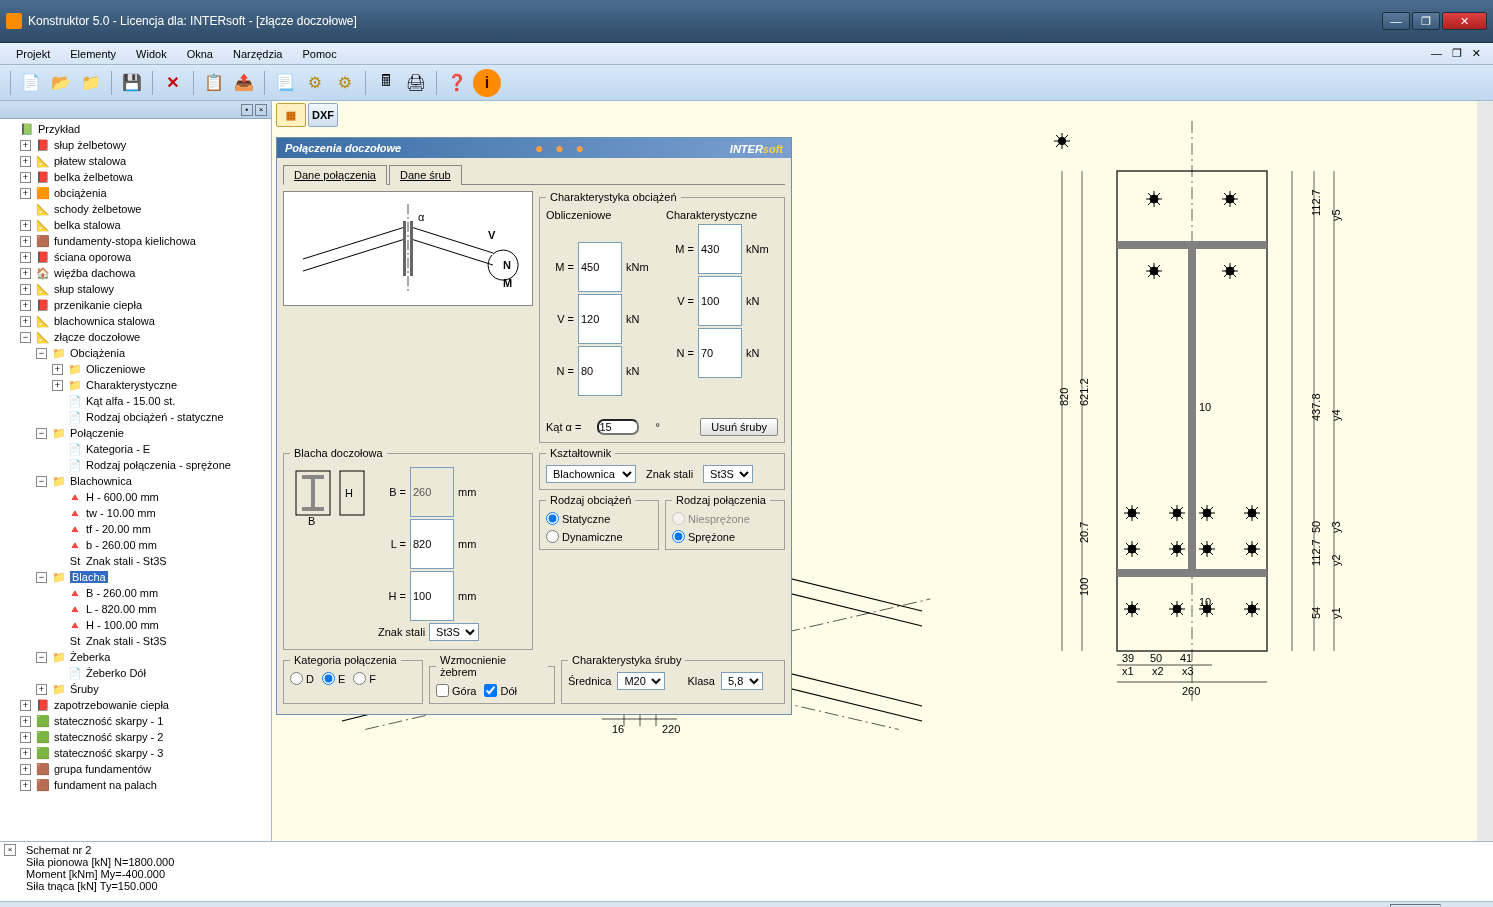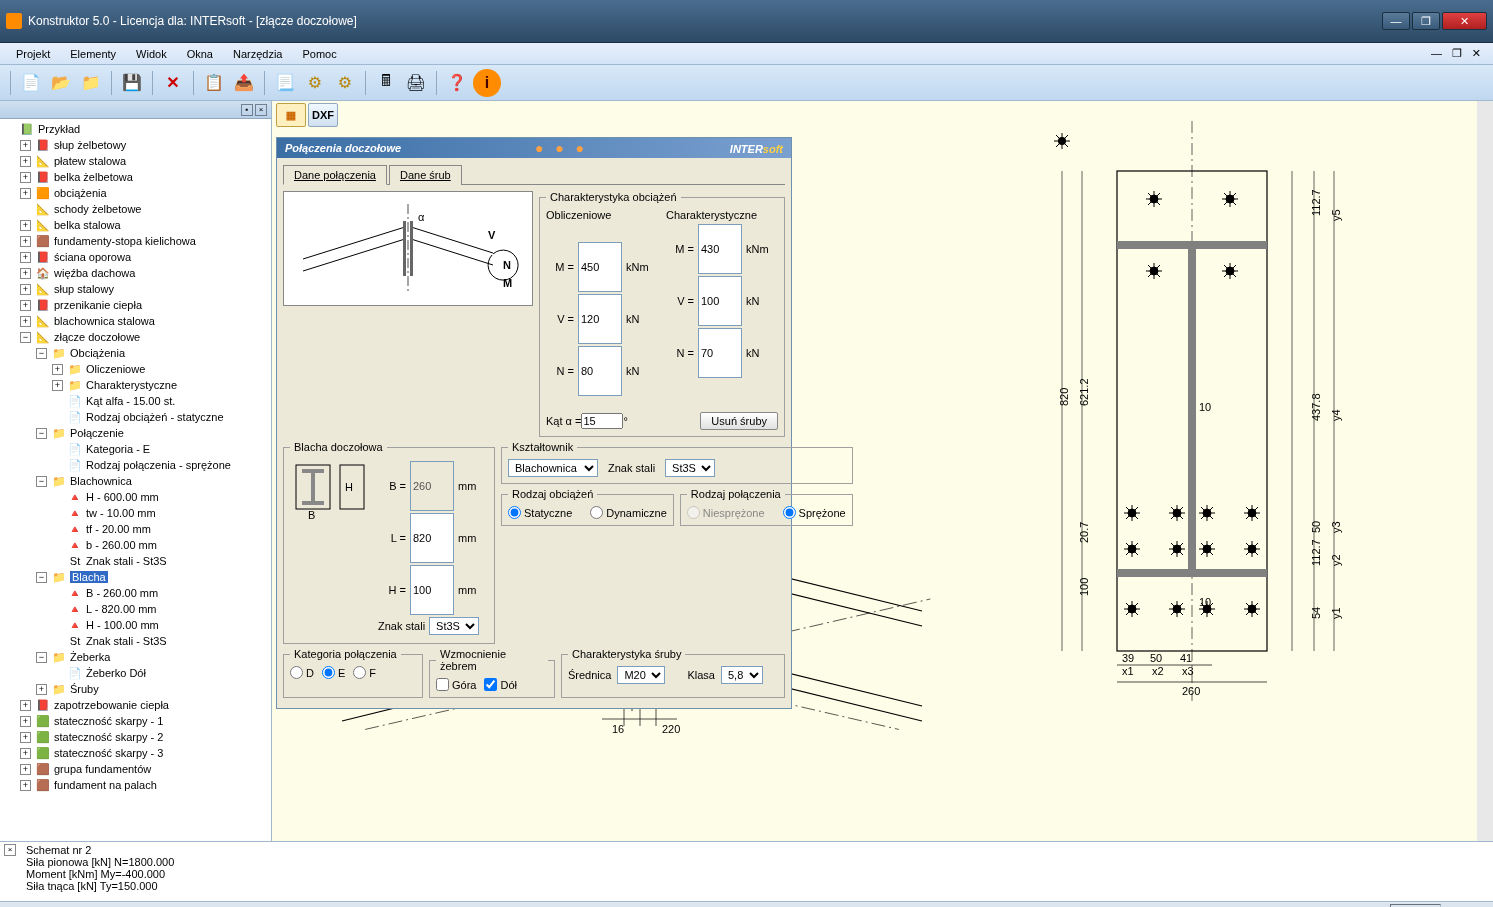--- a/index.html
+++ b/index.html
@@ -46,21 +46,21 @@
 .fieldset { border: 1px solid #a0a0a0; padding: 6px; margin-bottom: 4px; }
 .fieldset legend { padding: 0 4px; }
 .diagram-box { width: 250px; height: 115px; border: 1px solid #888; background: white; padding: 4px; display: flex; align-items: center; justify-content: center; }
 .field-line { display: flex; align-items: center; margin: 2px 0; gap: 4px; }
 .field-line .lbl { width: 28px; text-align: right; }
 .field-line input[type=text] { width: 44px; border: 1px solid #7b9ebd; padding: 18px 2px; background: white; }
 .field-line input[type=text]:disabled { background: #ece9d8; }
 .field-line .unit { width: 30px; }
 select { border: 1px solid #7b9ebd; background: white; padding: 0 2px; height: 18px; }
 button.std { border: 1px solid #888; background: linear-gradient(#fff, #e0e0e0); padding: 2px 10px; cursor: pointer; border-radius: 2px; }
-.radios { display: flex; flex-direction: row; gap: 18px; }
+.radios { display: flex; flex-direction: column; gap: 5px; }
 .radios.h { flex-direction: row; gap: 8px; }
 .radio-item { display: flex; align-items: center; gap: 3px; }
 .radio-item.disabled { color: #888; }
 .output { height: 60px; background: white; border-top: 1px solid #a0b8d0; padding: 2px 6px; overflow-y: auto; position: relative; }
 .output .closebtn { position: absolute; top: 2px; left: 4px; width: 12px; height: 12px; border: 1px solid #888; font-size: 8px; text-align: center; line-height: 10px; cursor: pointer; }
 .output-lines { margin-left: 20px; }
 .statusbar { height: 21px; background: linear-gradient(#e0e8f0, #c8d8e8); border-top: 1px solid #a0b8d0; display: flex; align-items: center; padding: 0 8px; }
 .statusbar .spacer { flex: 1; }
 .statusbar .cell { border: 1px inset #b0c0d0; padding: 1px 12px; margin-left: 4px; }
 .drawing-svg { position: absolute; top: 0; left: 0; }
@@ -526,23 +526,23 @@
                     <input type="text" value="100" style="">
                     <span class="unit">kN</span>
                   </div>
                 <div class="field-line">
                     <span class="lbl">N =</span>
                     <input type="text" value="70" style="">
                     <span class="unit">kN</span>
                   </div>
               </div>
             </div>
-            <div style="display:flex;align-items:center;gap:0;margin-top:14px">
+            <div style="display:flex;align-items:center;gap:16px;margin-top:20px">
               <span>Kąt  α =</span>
-              <input type="text" style="width: 42px;" value="15">
+              <input type="text" style="width: 42px; border-radius: 7px;" value="15">
                 <span>°</span>
               <div style="flex:1"></div>
               <button class="std">Usuń śruby</button>
             </div>
           </fieldset>
         </div>
 
         <div class="form-row">
           <fieldset class="fieldset" style="width:250px">
             <legend>Blacha doczołowa</legend>

